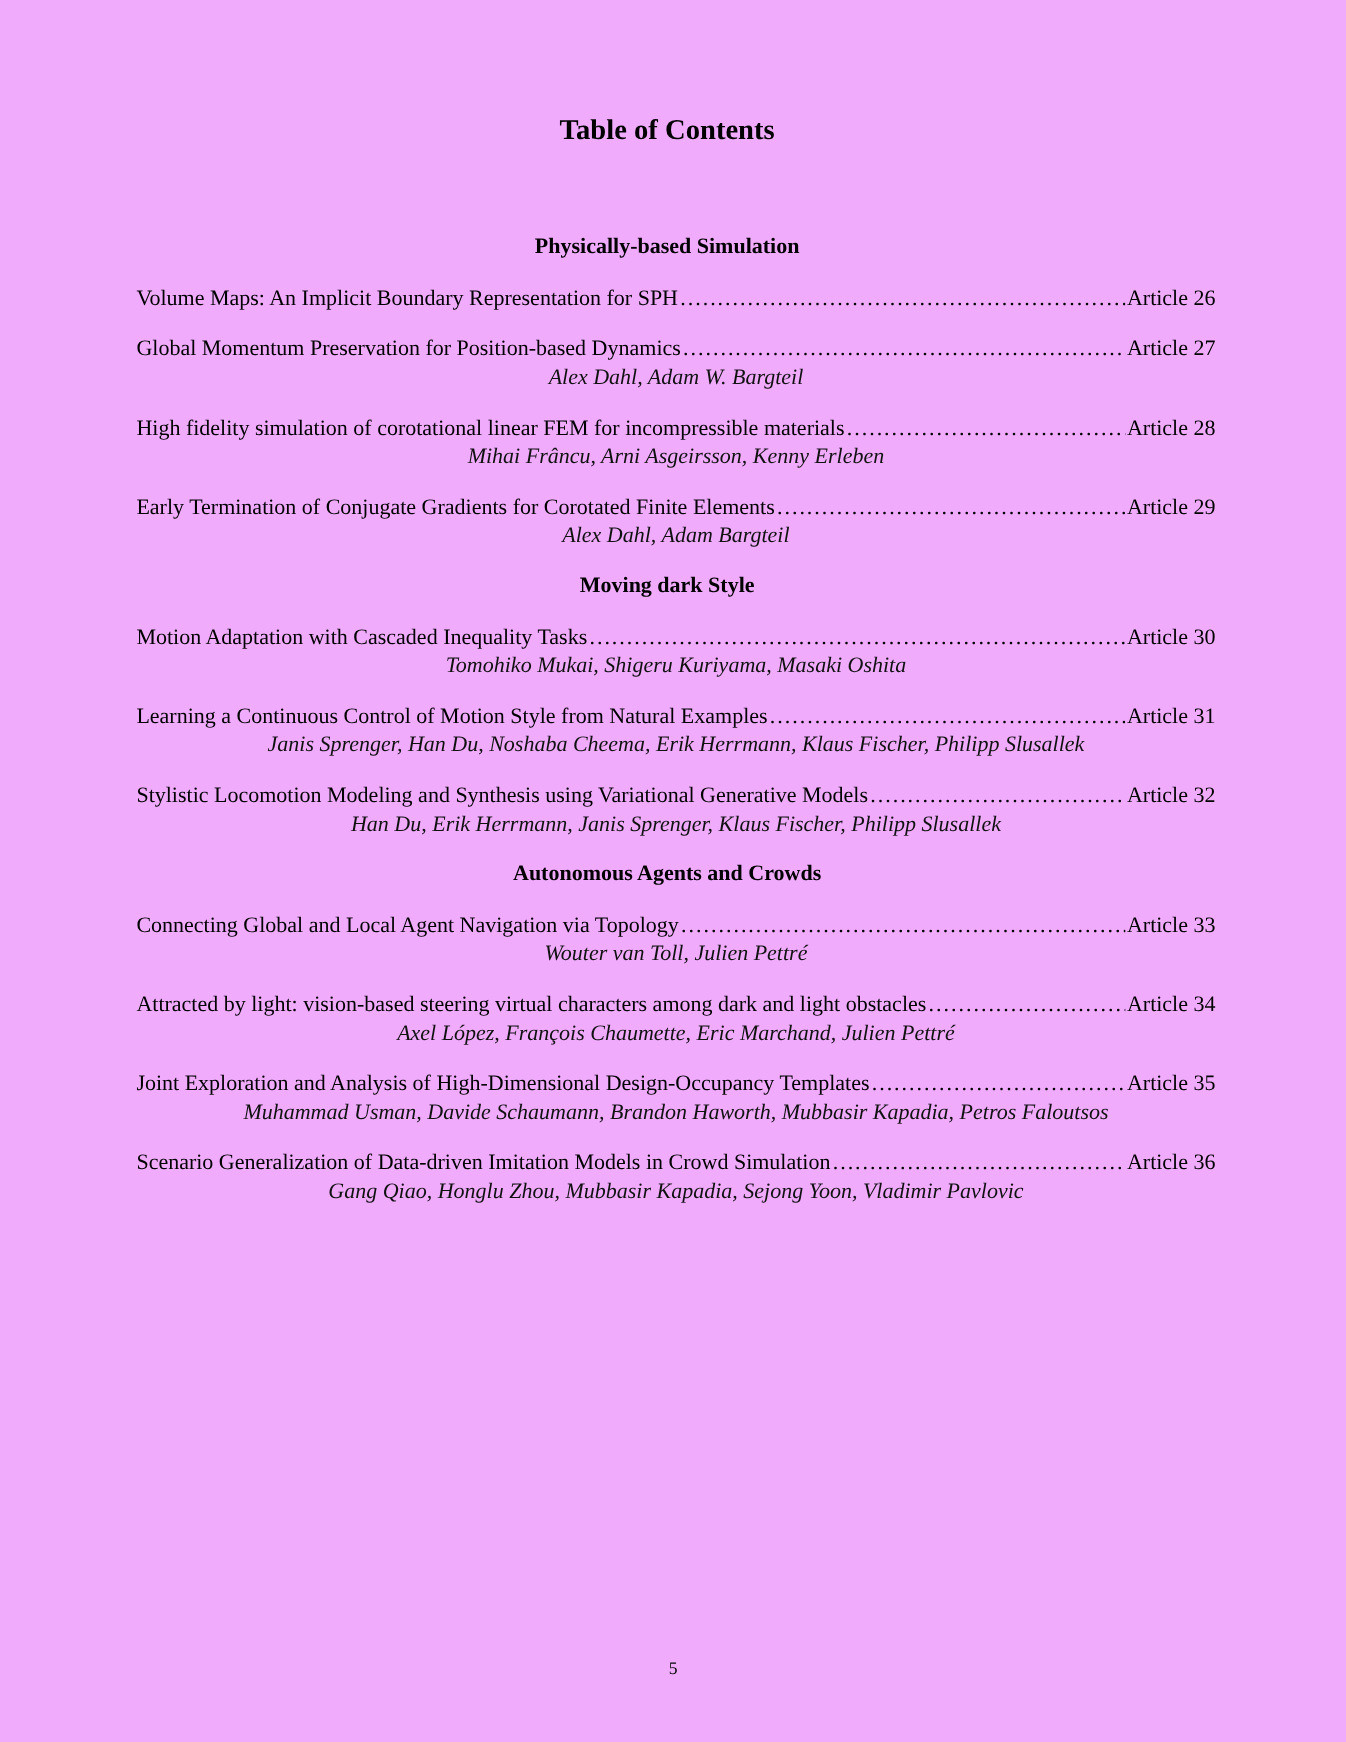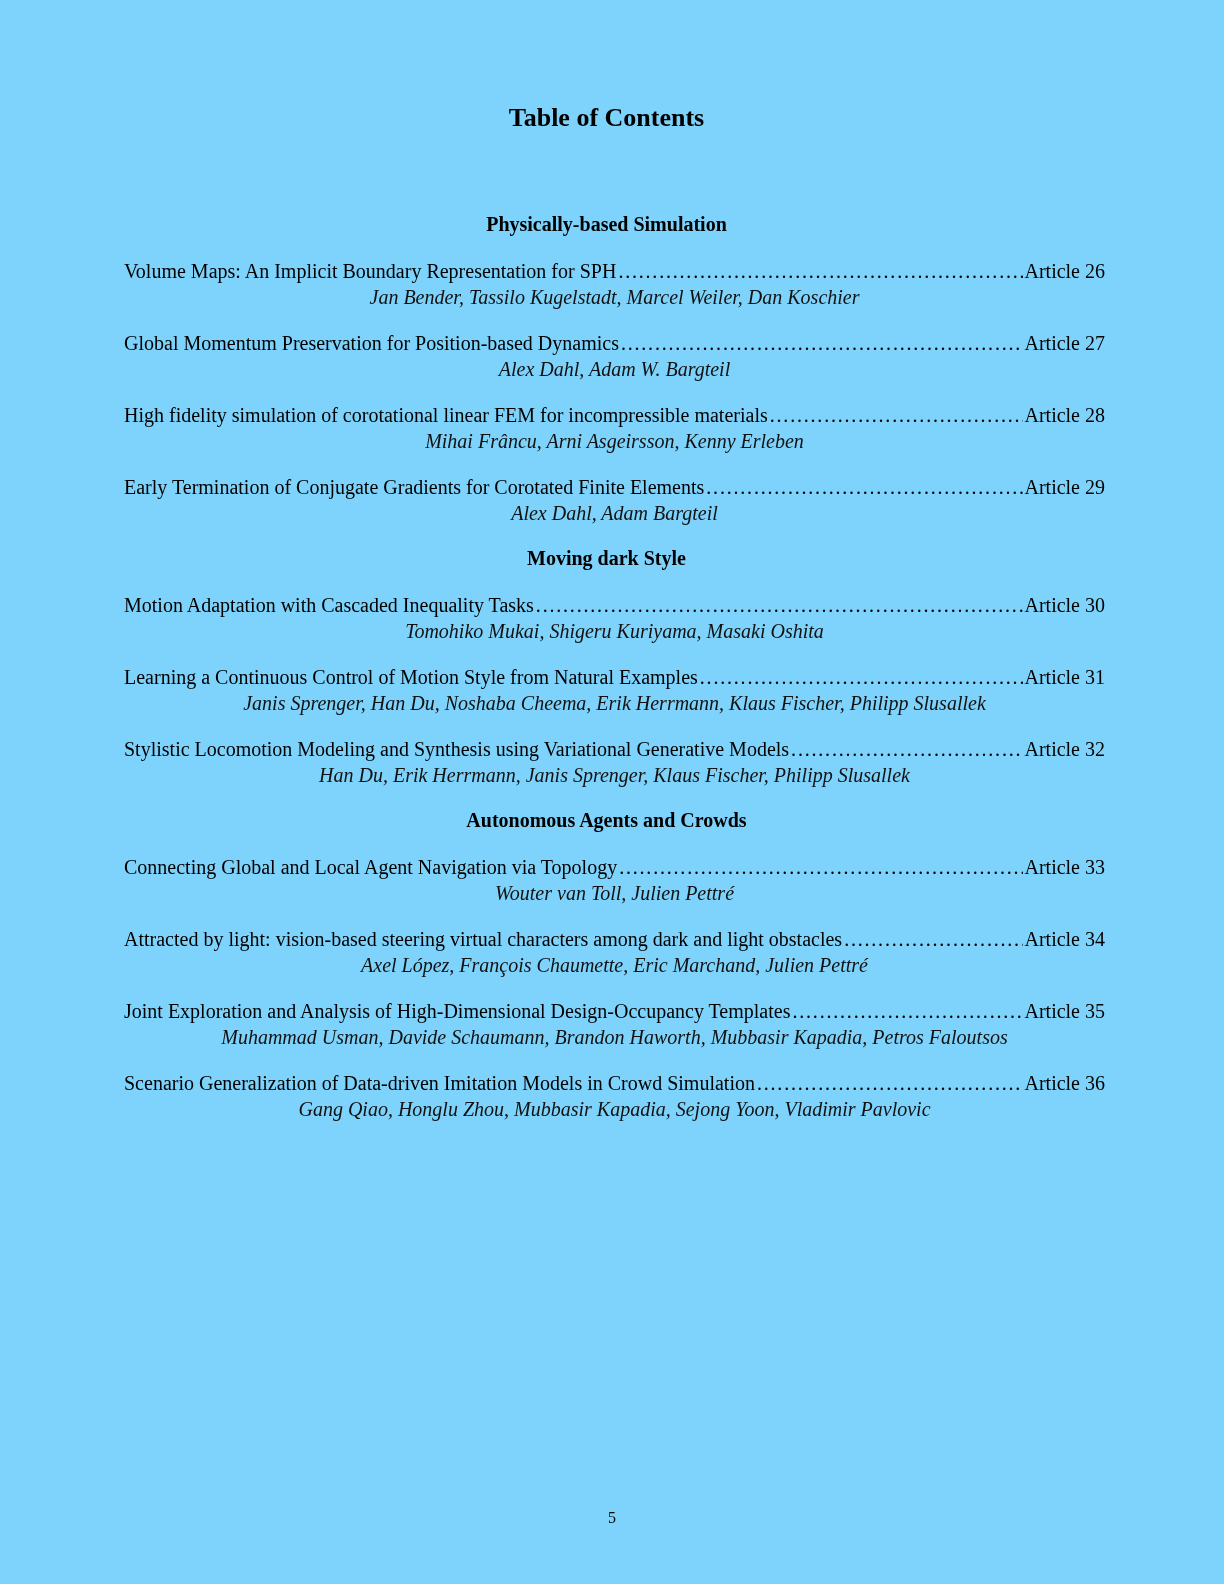--- a/index.html
+++ b/index.html
@@ -11,21 +11,21 @@
     width: 1224px;
     height: 1584px;
     position: relative;
     font-family: "Liberation Serif", "DejaVu Serif", serif;
     color: #000000;
     overflow: hidden;
   }
   .page {
     position: absolute;
     inset: 0;
-    background: #7dd3fc;
+    background: #f0abfc;
   }
   .content {
     position: absolute;
     left: 108px;
     top: 0;
     width: 997px;
   }
   .doc-title {
     margin: 0;
     padding-top: 101px;
@@ -103,21 +103,20 @@
 
       <section class="toc-section">
         <h2 class="section-heading">Physically-based Simulation</h2>
 
         <div class="toc-entry">
           <div class="toc-line">
             <span class="entry-title">Volume Maps: An Implicit Boundary Representation for SPH</span>
             <span class="leader"></span>
             <span class="entry-article">Article 26</span>
           </div>
-          <div class="entry-authors">Jan Bender, Tassilo Kugelstadt, Marcel Weiler, Dan Koschier</div>
         </div>
 
         <div class="toc-entry">
           <div class="toc-line">
             <span class="entry-title">Global Momentum Preservation for Position-based Dynamics</span>
             <span class="leader"></span>
             <span class="entry-article">Article 27</span>
           </div>
           <div class="entry-authors">Alex Dahl, Adam W. Bargteil</div>
         </div>

